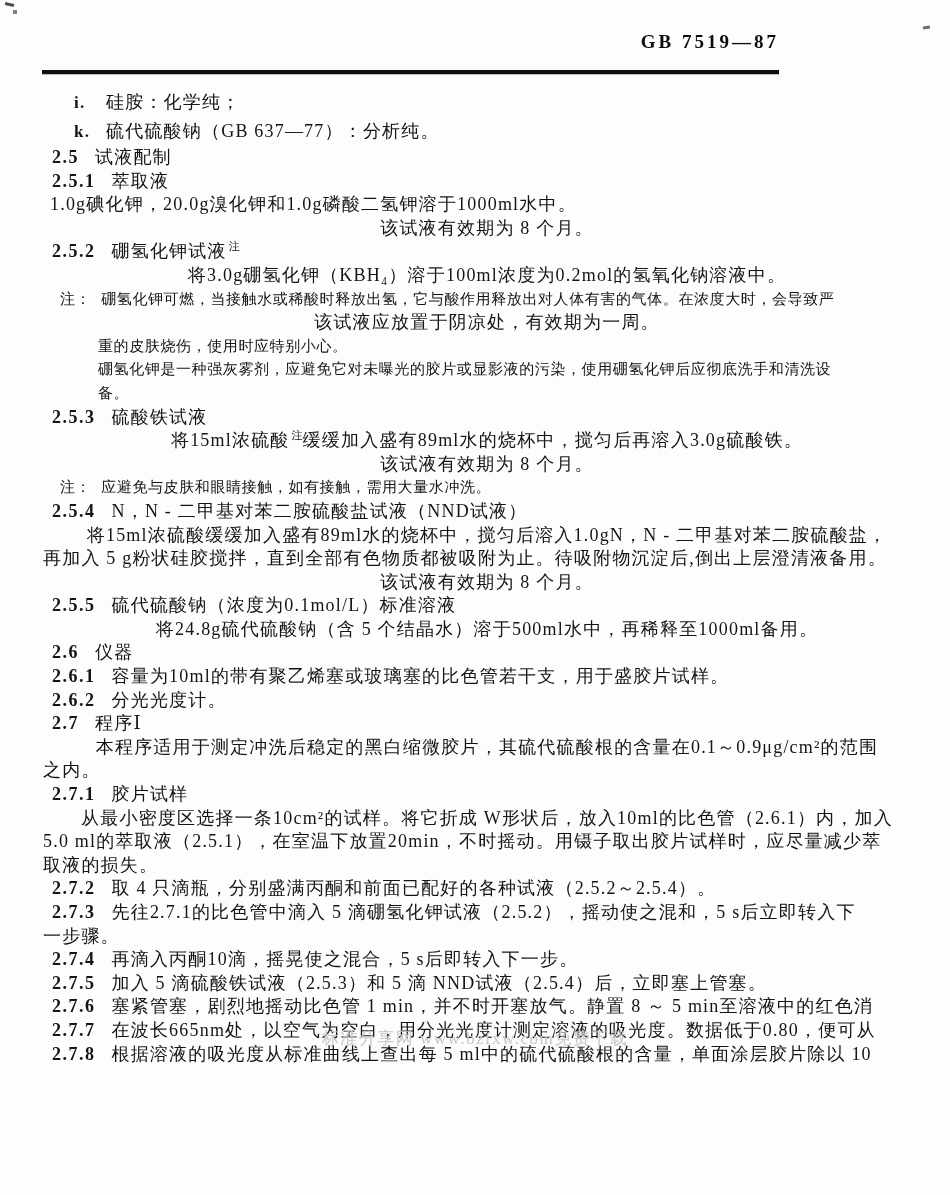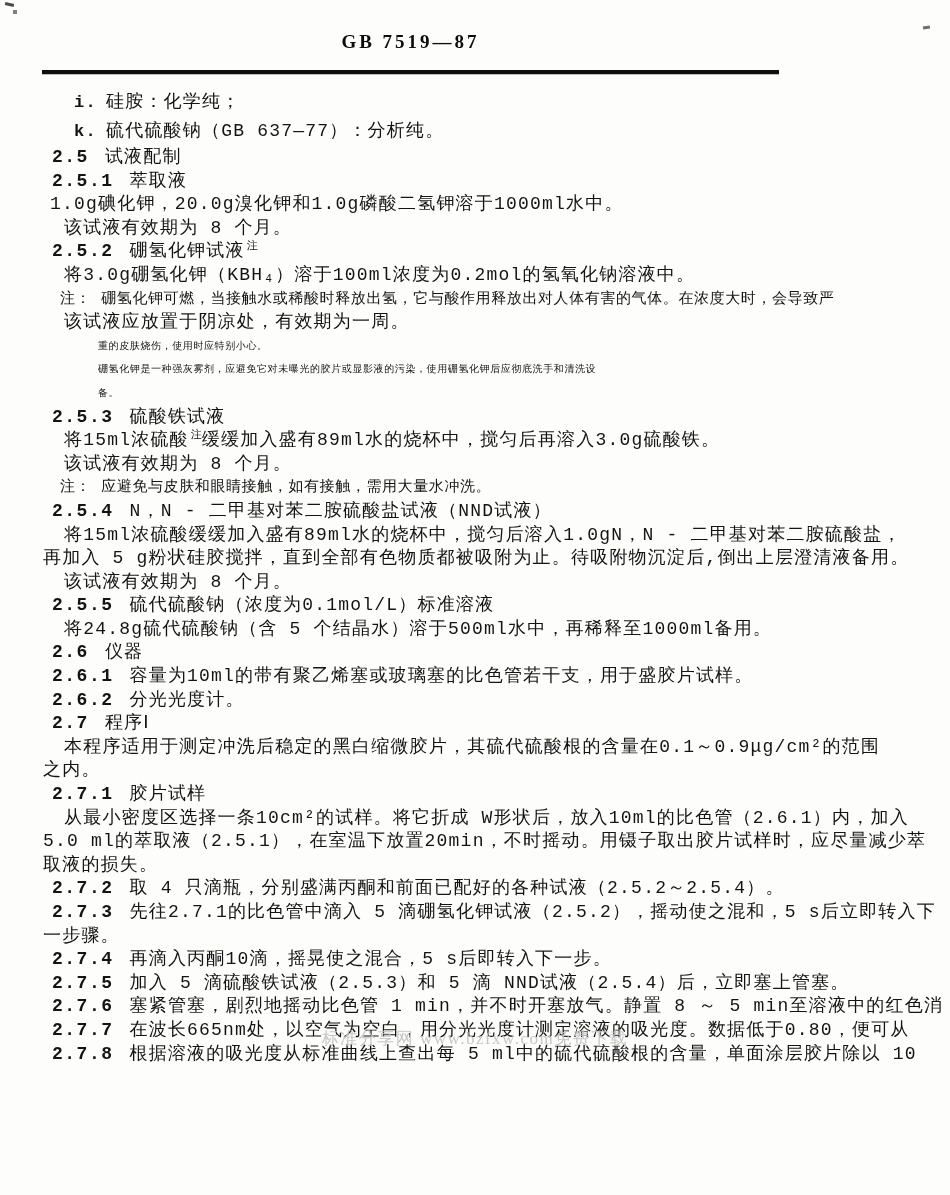--- a/index.html
+++ b/index.html
@@ -8,51 +8,50 @@
     background:#fdfdfc;
     color:#141414;
     font-family:"Liberation Serif","DejaVu Serif",serif;
     position:relative;
     overflow:hidden;
   }
   .page{padding:30px 40px 0 36px;position:relative;}
   
   .std-header{
     width:737px;margin-left:6px;
-    text-align:center;
+    text-align:right;
     font-weight:700;
     font-size:19px;
     letter-spacing:3px;
     line-height:24px;
     color:#0d0d0d;
   }
   .rule{
     width:737px;margin:16px 0 0 6px;
     height:4px;background:#0f0f0f;
     box-shadow:0 1px 0 rgba(0,0,0,.25);
   }
   
   .doc{margin-top:14px;}
   .ln{
     white-space:pre;
     line-height:23.6px;
     font-size:18px;
     letter-spacing:1.2px;
-    font-family:Liberation Mono, monospace;
   }
   .ln.li{line-height:28px;margin-left:38px;}
   .ln.li .marker{display:inline-block;min-width:32px;font-weight:700;font-size:17px;}
   .ln.h,.ln.hp{margin-left:16px;}
   .ln .num{font-weight:700;margin-right:16px;letter-spacing:1.5px;}
   .ln.ind0{margin-left:7px;}
   .ln.ind1{margin-left:14px;}
-  .ln.ind2{margin-left:28px;}
+  .ln.ind2{margin-left:28px;text-align:center;}
   .ln.note{font-size:15px;margin-left:24px;letter-spacing:0.6px;}
   .ln.note .nlabel{margin-right:10px;}
-  .ln.notec{font-size:10px;margin-left:62px;letter-spacing:0.6px;}
+  .ln.notec{font-size:15px;margin-left:62px;letter-spacing:0.6px;}
   sup.sup{
     font-size:11px;
     vertical-align:super;
     line-height:0;
     margin-left:2px;
     letter-spacing:0;
   }
   
   .watermark{
     position:absolute;

